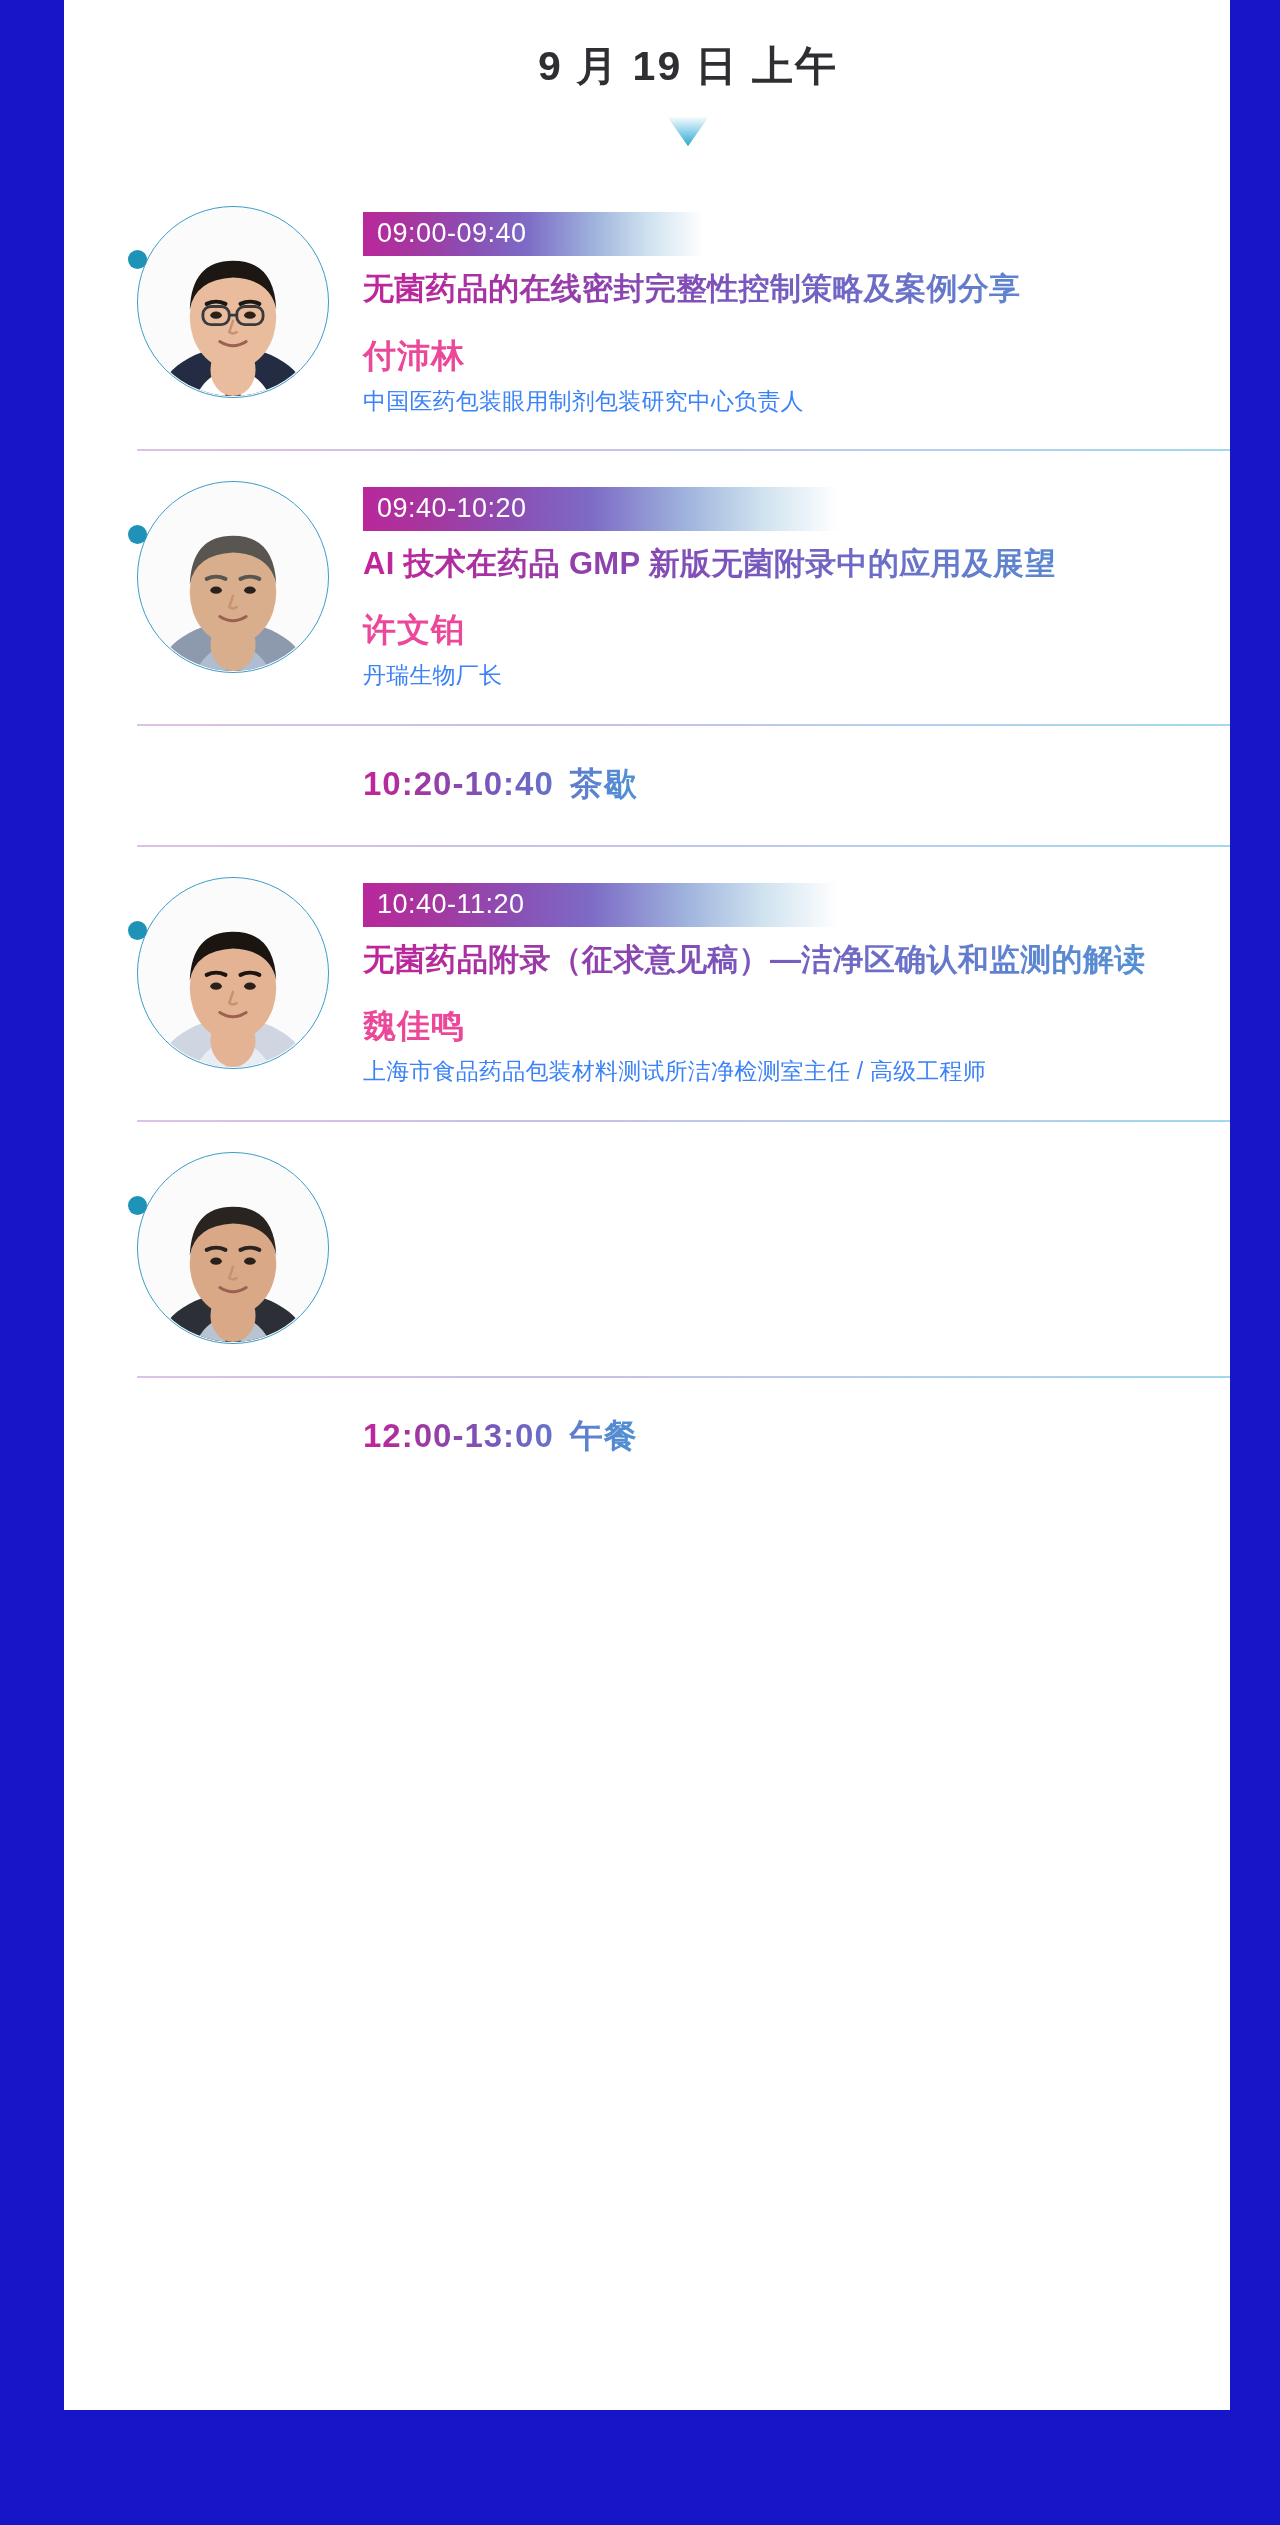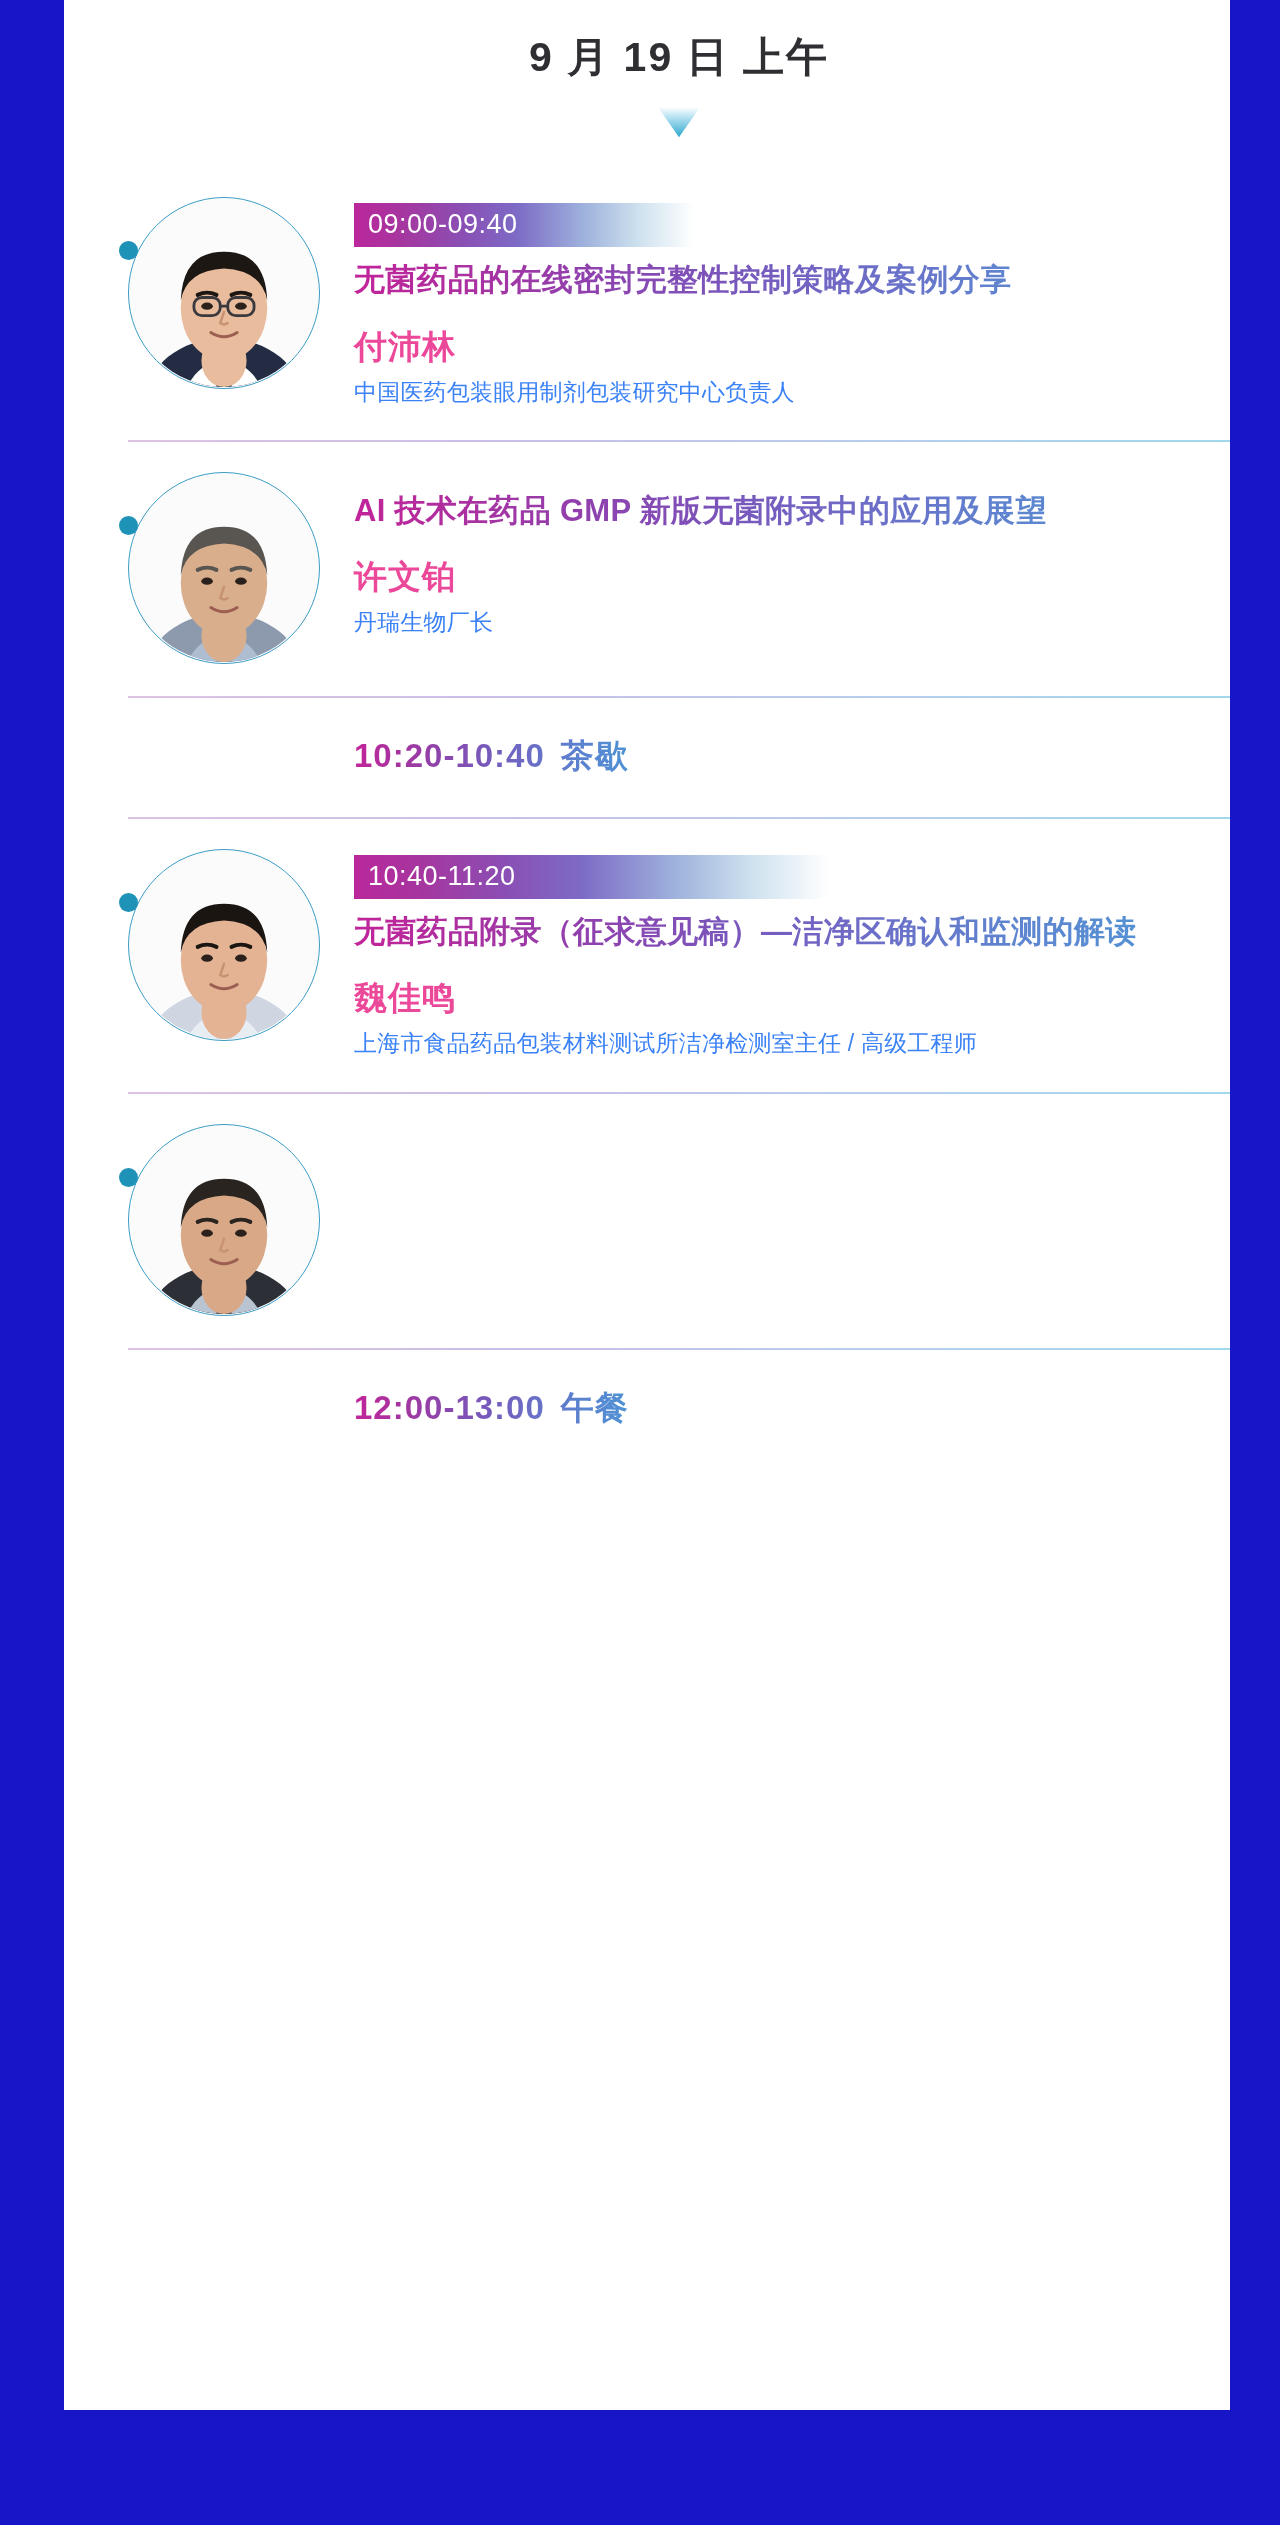--- a/index.html
+++ b/index.html
@@ -22,21 +22,21 @@
     width:1216px;            
     max-width:1216px;
     height:2410px;
     background:#ffffff;
     border-radius:0 0 34px 0;
   }
   .sheet-inner {
     position:relative;
     width:1108px;
     height:100%;
-    padding:0;
+    padding:9px;
   }
   
   .right-strip {
     position:absolute; right:0; top:0;
     width:50px; height:2525px;
     background:#1616c8;
     z-index:5;
   }
   .bottom-strip {
     position:absolute; left:0; bottom:0;
@@ -245,21 +245,21 @@
     <path class="brow" d="M36 51 Q41 48.6 46 51" stroke="#595550" stroke-width="2.1" fill="none" stroke-linecap="round"></path>
     <path class="brow" d="M54 51 Q59 48.6 64 51" stroke="#595550" stroke-width="2.1" fill="none" stroke-linecap="round"></path>
     <path class="mouth" d="M43 71 Q50 75.5 57 71" stroke="#9c5f52" stroke-width="1.6" fill="none" stroke-linecap="round"></path>
     <path class="nose" d="M50 60 L48 66 Q50 67.4 52 66" stroke="#c79272" stroke-width="1.3" fill="none" stroke-linecap="round"></path>
 
   </svg>
               </div>
               <div class="avatar-ring"></div>
               <div class="avatar-dot"></div>
             </div>
-            <div class="content"><div class="session-title">AI 技术在药品 GMP 新版无菌附录中的应用及展望</div><div class="speaker-name">许文铂</div><div class="speaker-org">丹瑞生物厂长</div></div>
+            <div class="content"><div class="time-badge time-badge-wide">09:40-10:20</div><div class="session-title">AI 技术在药品 GMP 新版无菌附录中的应用及展望</div><div class="speaker-name">许文铂</div><div class="speaker-org">丹瑞生物厂长</div></div>
           </div>
           <div class="row break">
             <div class="break-text">10:20-10:40<span class="break-gap"></span><span>茶歇</span></div>
           </div>
           <div class="row session">
             <div class="avatar-wrap">
               <div class="avatar-photo">
                 <svg viewBox="0 0 100 100" preserveAspectRatio="xMidYMid slice">
     <rect width="100" height="100" fill="#fbfbfc"></rect>
     <ellipse class="shoulders" cx="50" cy="108" rx="42" ry="34" fill="#cfd6e2"></ellipse>

